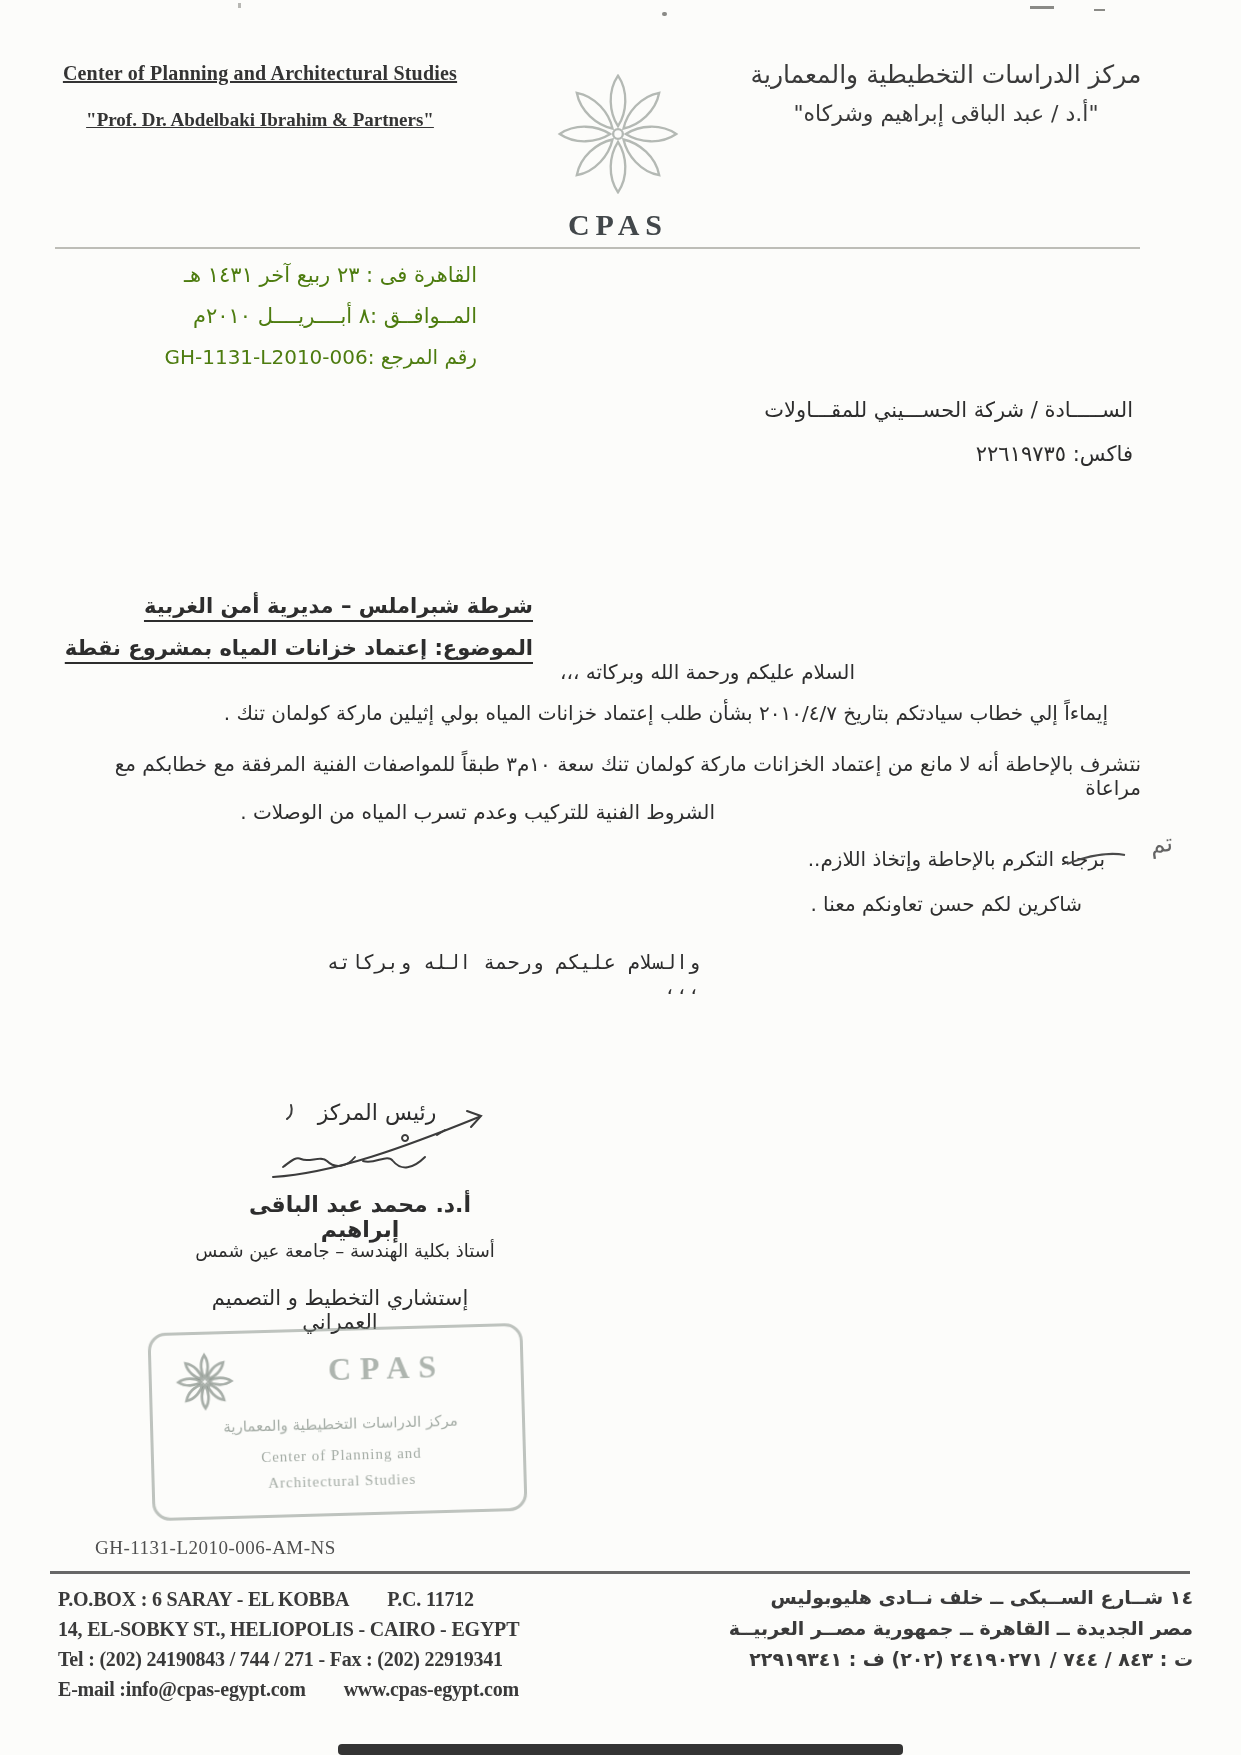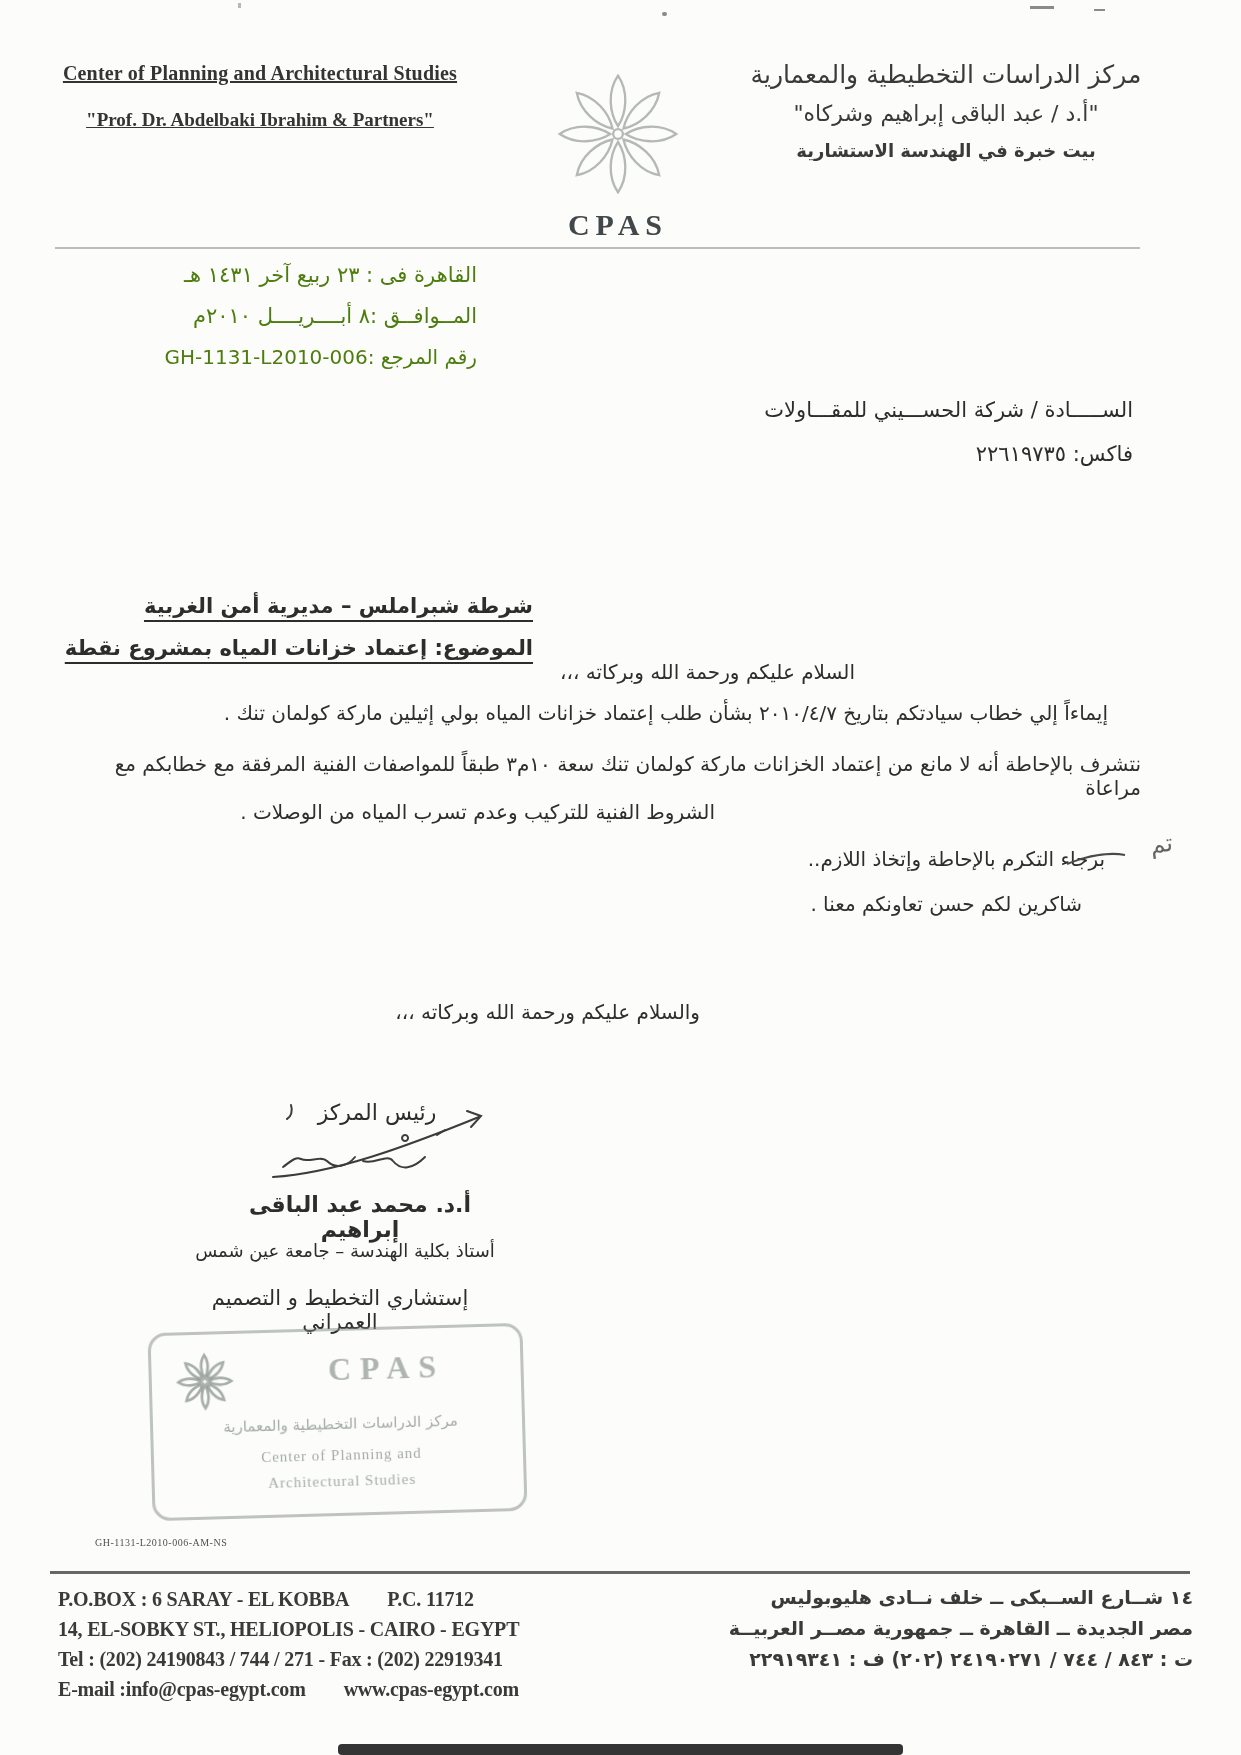--- a/index.html
+++ b/index.html
@@ -41,21 +41,21 @@
   .subject .u { text-decoration:underline; text-decoration-thickness:1.5px; text-underline-offset:7px; }
 
   
   .bl { text-align:right; font-size:20px; color:#2e2e2e; }
   .salutation { right:386px; top:660px; width:500px; }
   .p1  { right:133px; top:701px; width:980px; }
   .p2a { right:100px; top:752px; width:1080px; }
   .p2b { right:526px; top:800px; width:650px; }
   .p3  { right:136px; top:847px; width:400px; }
   .p4  { right:159px; top:892px; width:420px; }
-  .closing { right:541px; top:1000px; width:420px; }
+  .closing { right:541px; top:950px; width:420px;font-family:Liberation Mono, monospace; }
 
   .hand-note { right:60px; top:820px; width:120px; height:64px; }
   .hand-note .t { position:absolute; right:8px; top:10px; font-size:24px; color:#4a4a4a;
                   transform:rotate(-8deg); opacity:.85; }
 
   
   .sig-title { left:292px; top:1100px; width:170px; font-size:22px; text-align:center; }
   .sig-svg { left:255px; top:1095px; }
   .sig-name  { left:210px; top:1192px; width:300px; font-size:22px; font-weight:bold; text-align:center; }
   .sig-role1 { left:180px; top:1240px; width:330px; font-size:18px; text-align:center; }
@@ -68,21 +68,21 @@
     transform:rotate(-1.6deg);
     color:rgba(110,122,113,.62);
     filter:blur(.3px);
   }
   .stamp .cpas { position:absolute; left:120px; top:20px; width:230px; text-align:center;
                  font-size:32px; letter-spacing:9px; font-weight:600; color:rgba(110,122,113,.55); }
   .stamp .ar { position:absolute; left:10px; top:84px; width:355px; text-align:center; font-size:15px; }
   .stamp .en1 { position:absolute; left:10px; top:116px; width:355px; text-align:center; font-size:15px; letter-spacing:1px; }
   .stamp .en2 { position:absolute; left:10px; top:142px; width:355px; text-align:center; font-size:15px; letter-spacing:1px; }
 
-  .doc-code { left:95px; top:1537px; font-size:10px; color:#4f4f4f; letter-spacing:.5px; }
+  .doc-code { left:95px; top:1537px; font-size:19px; color:#4f4f4f; letter-spacing:.5px; }
 
   
   .hr-footer { left:50px; top:1571px; width:1140px; height:3px; background:#4c4c4c; opacity:.85; }
   .ftr-en { left:58px; top:1584px; width:620px; font-size:20px; font-weight:bold; color:#3a3a3a;
             line-height:30px; letter-spacing:-.2px; }
   .ftr-en .gap { display:inline-block; width:38px; }
   .ftr-ar { right:48px; top:1582px; width:560px; text-align:right; font-size:19px; font-weight:bold;
             color:#3a3a3a; line-height:31px; }
 
   
@@ -139,21 +139,20 @@
         </g>
       </g>
     </svg>
   </span>
   <div class="logo-text serif">CPAS</div>
 </div>
 
 <div class="abs hdr-ar rtl" lang="ar">
   <div class="l1">مركز الدراسات التخطيطية والمعمارية</div>
   <div class="l2">"أ.د / عبد الباقى إبراهيم وشركاه"</div>
-  <div class="l3">بيت خبرة في الهندسة الاستشارية</div>
 </div>
 
 <div class="abs hr-top"></div>
 
 <div class="abs meta rtl" lang="ar">
   <div>القاهرة فى : ٢٣ ربيع آخر ١٤٣١ هـ</div>
   <div>المــوافــق :٨ أبــــريــــل ٢٠١٠م</div>
   <div class="ref">رقم المرجع :GH-1131-L2010-006</div>
 </div>
 

